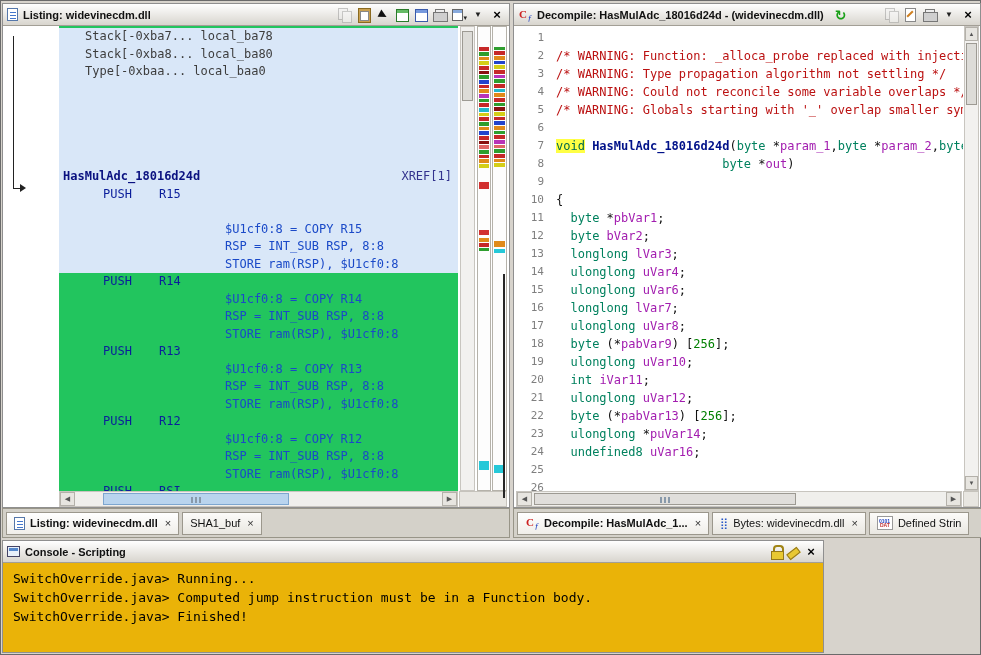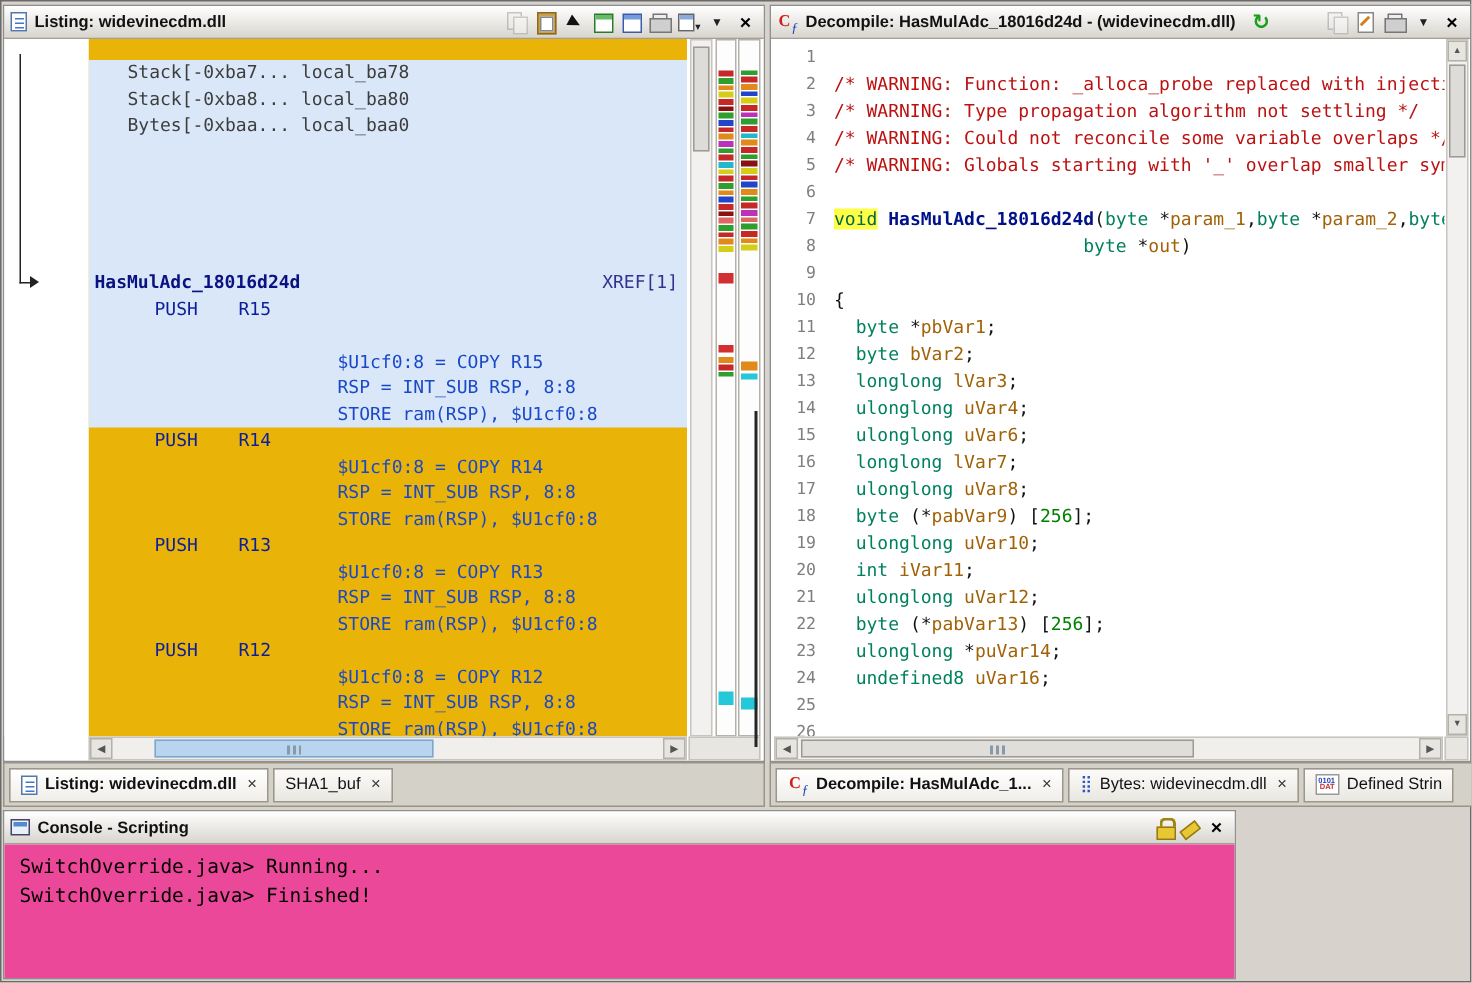--- a/index.html
+++ b/index.html
@@ -52,21 +52,21 @@
   .i-dat{width:16px;height:14px;background:#fff;border:1px solid #999;position:relative;flex:none}
   .i-dat::before{content:"0101";position:absolute;top:1px;left:1px;color:#2040c0;font:bold 5px "Liberation Sans",sans-serif}
   .i-dat::after{content:"DAT";position:absolute;bottom:1px;left:2px;color:#c03030;font:bold 5px "Liberation Sans",sans-serif}
 
   
   .listing-body{position:absolute;top:22px;left:0;right:0;bottom:0;background:#fff}
   .nav-margin{position:absolute;left:0;top:0;width:56px;bottom:16px;background:#fff;z-index:2}
   .flow-v{position:absolute;left:10px;top:10px;width:1px;height:153px;background:#222}
   .flow-h{position:absolute;left:10px;top:162px;width:8px;height:1px;background:#222}
   .flow-a{position:absolute;left:17px;top:158px;width:0;height:0;border-left:6px solid #222;border-top:4px solid transparent;border-bottom:4px solid transparent}
-  .listing-text{position:absolute;left:56px;top:0;right:51px;bottom:16px;overflow:hidden;font:12px "DejaVu Sans Mono",monospace;background:#eab308;padding-top:14px}
+  .listing-text{position:absolute;left:56px;top:0;right:51px;bottom:16px;overflow:hidden;font:12px "DejaVu Sans Mono",monospace;background:#22c55e;padding-top:2px}
   .lrow{height:17.5px;line-height:17.5px;white-space:pre;position:relative}
   .hl-block{background:#d9e7f8}
   .lrow.stack{padding-left:26px;color:#3d3d3d}
   .lrow.label{padding-left:4px}
   .lrow.label .fname{color:#0a1180;font-weight:bold}
   .lrow.label .xref{position:absolute;right:6px;color:#33338e}
   .lrow.mn{padding-left:44px;color:#0b1e9b}
   .lrow.mn .mn{display:inline-block;width:56px}
   .lrow.pc{padding-left:166px;color:#1a49c8}
 
@@ -87,42 +87,42 @@
   .scorner{position:absolute;right:2px;bottom:0;width:48px;height:16px;background:#e8e6e1;border:1px solid #c6c3bc}
 
   
   .dec-body{position:absolute;top:22px;left:0;right:0;bottom:0;background:#fff}
   .dec-gutter{position:absolute;left:0;top:3px;width:36px;bottom:16px;overflow:hidden;font:11px "DejaVu Sans Mono",monospace;color:#7f7f7f;text-align:right;padding-right:6px}
   .lnum{height:18px;line-height:18px}
   .dec-code{position:absolute;left:42px;top:3px;right:17px;bottom:16px;overflow:hidden;font:12px "DejaVu Sans Mono",monospace;color:#111}
   .crow{height:18px;line-height:18px;white-space:pre}
   .tk-c{color:#bb1111}
   .tk-t{color:#00815e}
-  .tk-v{color:#a16207}
+  .tk-v{color:#a21caf}
   .tk-f{color:#001189;font-weight:bold}
   .tk-n{color:#008000}
   .tk-p{color:#111}
   .tk-ht{color:#00684c;background:#ffff45}
   .dec-vscroll{position:absolute;right:1px;top:0;bottom:16px;width:15px;background:#f2f1ef;border:1px solid #c8c5bf}
   .vbtn{position:absolute;left:0;right:0;height:14px;display:flex;align-items:center;justify-content:center;font-size:6px;color:#555;background:#e7e5e0;border:1px solid #b4b1aa}
   .vbtn.u{top:0}.vbtn.d{bottom:0}
   .dec-hscroll{position:absolute;left:2px;right:18px;bottom:0;height:16px;background:#f0efec;border:1px solid #c8c5bf}
   .dec-corner{position:absolute;right:1px;bottom:0;width:16px;height:16px;background:#e8e6e1;border:1px solid #c6c3bc}
 
   
   .tabbar{position:absolute;height:30px;background:#d4d1c9;border:1px solid #989588;display:flex;align-items:center;gap:3px;padding:0 3px;overflow:hidden}
   .tabbar.leftbar{left:1px;top:507px;width:508px}
   .tabbar.rightbar{left:512px;top:507px;width:536px}
   .tab{height:23px;display:inline-flex;align-items:center;gap:5px;padding:0 7px;font-size:11px;color:#111;background:linear-gradient(#fcfbf9,#e9e7e1);border:1px solid #9b978c;white-space:nowrap;flex:none}
   .tab.active{font-weight:bold;background:linear-gradient(#ffffff,#f0eee9)}
   .tclose{font-size:11px;color:#333;margin-left:2px;font-weight:normal}
   .tabscroll{position:absolute;right:1px;top:5px;width:15px;height:19px;display:flex;align-items:center;justify-content:center;font-size:8px;color:#333;background:#e2dfd8;border:1px solid #a09c92}
 
   
-  .con-body{position:absolute;top:22px;left:0;right:0;bottom:0;background:#ec4899;padding:8px 10px;overflow:hidden}
+  .con-body{position:absolute;top:22px;left:0;right:0;bottom:0;background:#eab308;padding:8px 10px;overflow:hidden}
   .con-line{height:19px;line-height:19px;white-space:pre;font:13px "DejaVu Sans Mono",monospace;color:#000}
 </style>
 </head>
 <body>
 
 <div class="frame">
 
   <section class="panel listing">
     <header class="titlebar">
       <span class="pagei"></span>
@@ -141,21 +141,21 @@
     <div class="listing-body">
       <div class="nav-margin">
         <div class="flow-v"></div>
         <div class="flow-h"></div>
         <div class="flow-a"></div>
       </div>
       <div class="listing-text">
         <div class="hl-block" id="lst-hl">
             <div class="lrow stack"><span>Stack[-0xba7... local_ba78</span></div>
             <div class="lrow stack"><span>Stack[-0xba8... local_ba80</span></div>
-            <div class="lrow stack"><span>Bytes[-0xbaa... local_baa0</span></div>
+            <div class="lrow stack"><span>Type[-0xbaa... local_baa0</span></div>
             <div class="lrow blank"><span>&nbsp;</span></div>
             <div class="lrow blank"><span>&nbsp;</span></div>
             <div class="lrow blank"><span>&nbsp;</span></div>
             <div class="lrow blank"><span>&nbsp;</span></div>
             <div class="lrow blank"><span>&nbsp;</span></div>
             <div class="lrow label"><span class="fname">HasMulAdc_18016d24d</span><span class="xref">XREF[1]</span></div>
             <div class="lrow mn"><span class="mn">PUSH</span><span class="op">R15</span></div>
             <div class="lrow blank"><span>&nbsp;</span></div>
             <div class="lrow pc"><span>$U1cf0:8 = COPY R15</span></div>
             <div class="lrow pc"><span>RSP = INT_SUB RSP, 8:8</span></div>
@@ -370,17 +370,18 @@
     <header class="titlebar">
       <span class="i-term"></span>
       <span class="title">Console - Scripting</span>
       <span class="tspacer"></span>
       <span class="tbico i-lock"></span>
       <span class="tbico i-clear"></span>
       <span class="tbico i-x">×</span>
     </header>
     <div class="con-body" id="con-body">
         <div class="con-line">SwitchOverride.java&gt; Running...</div>
+        <div class="con-line">SwitchOverride.java&gt; Computed jump instruction must be in a Function body.</div>
         <div class="con-line">SwitchOverride.java&gt; Finished!</div>
       </div>
   </section>
 
 </div>
 
 </body></html>

